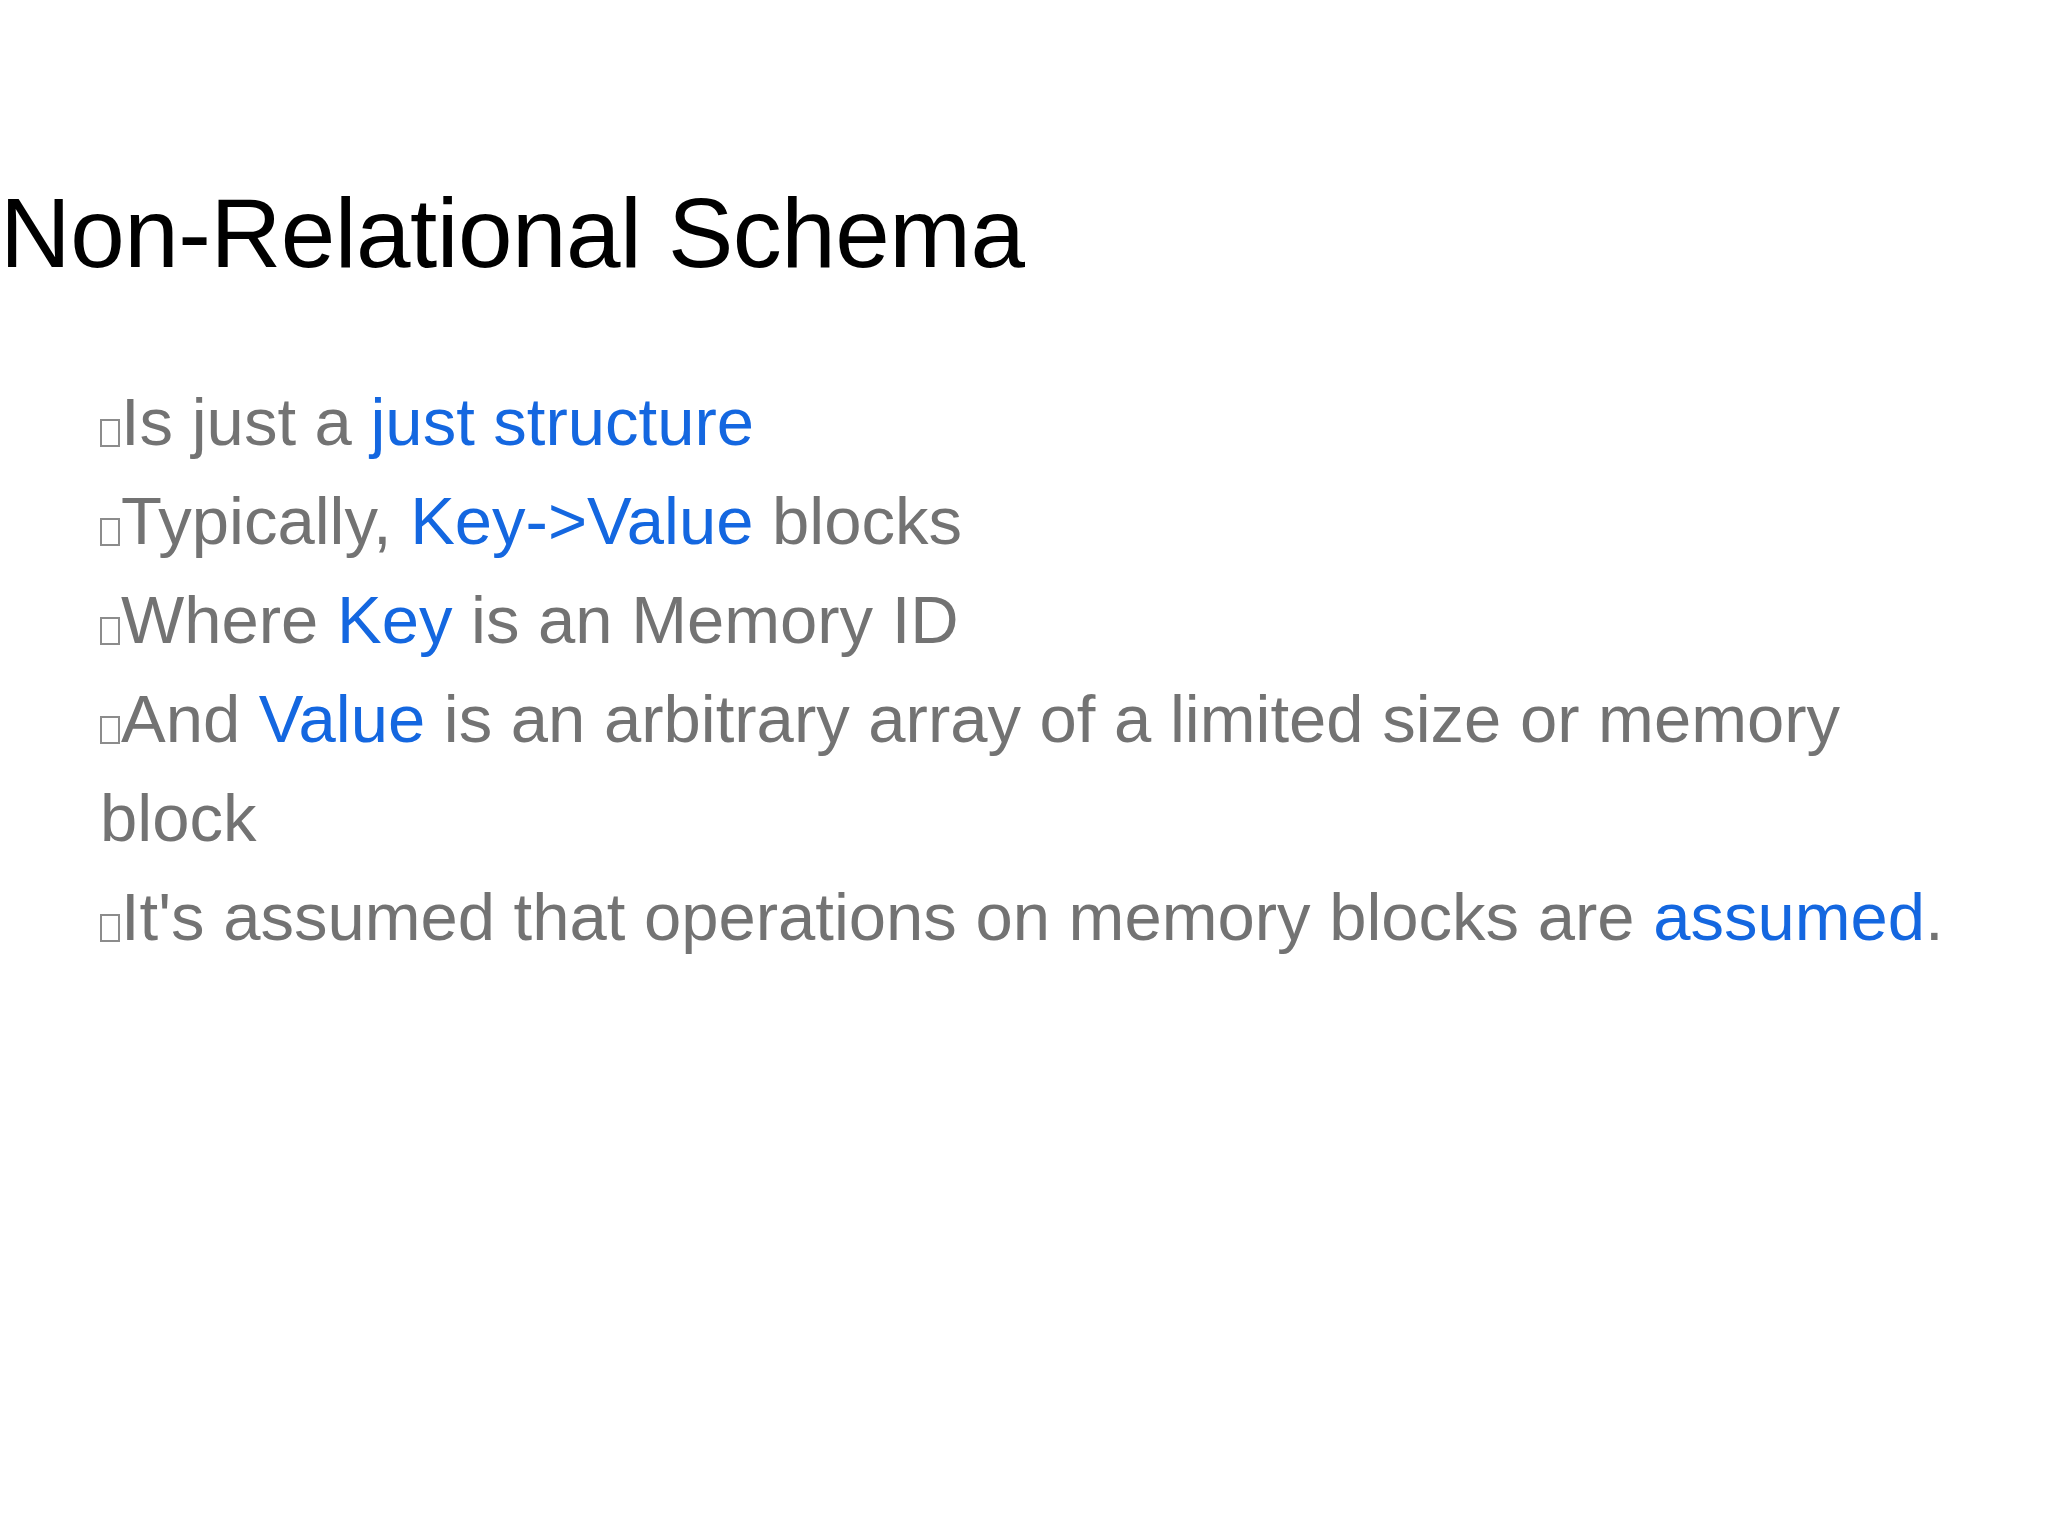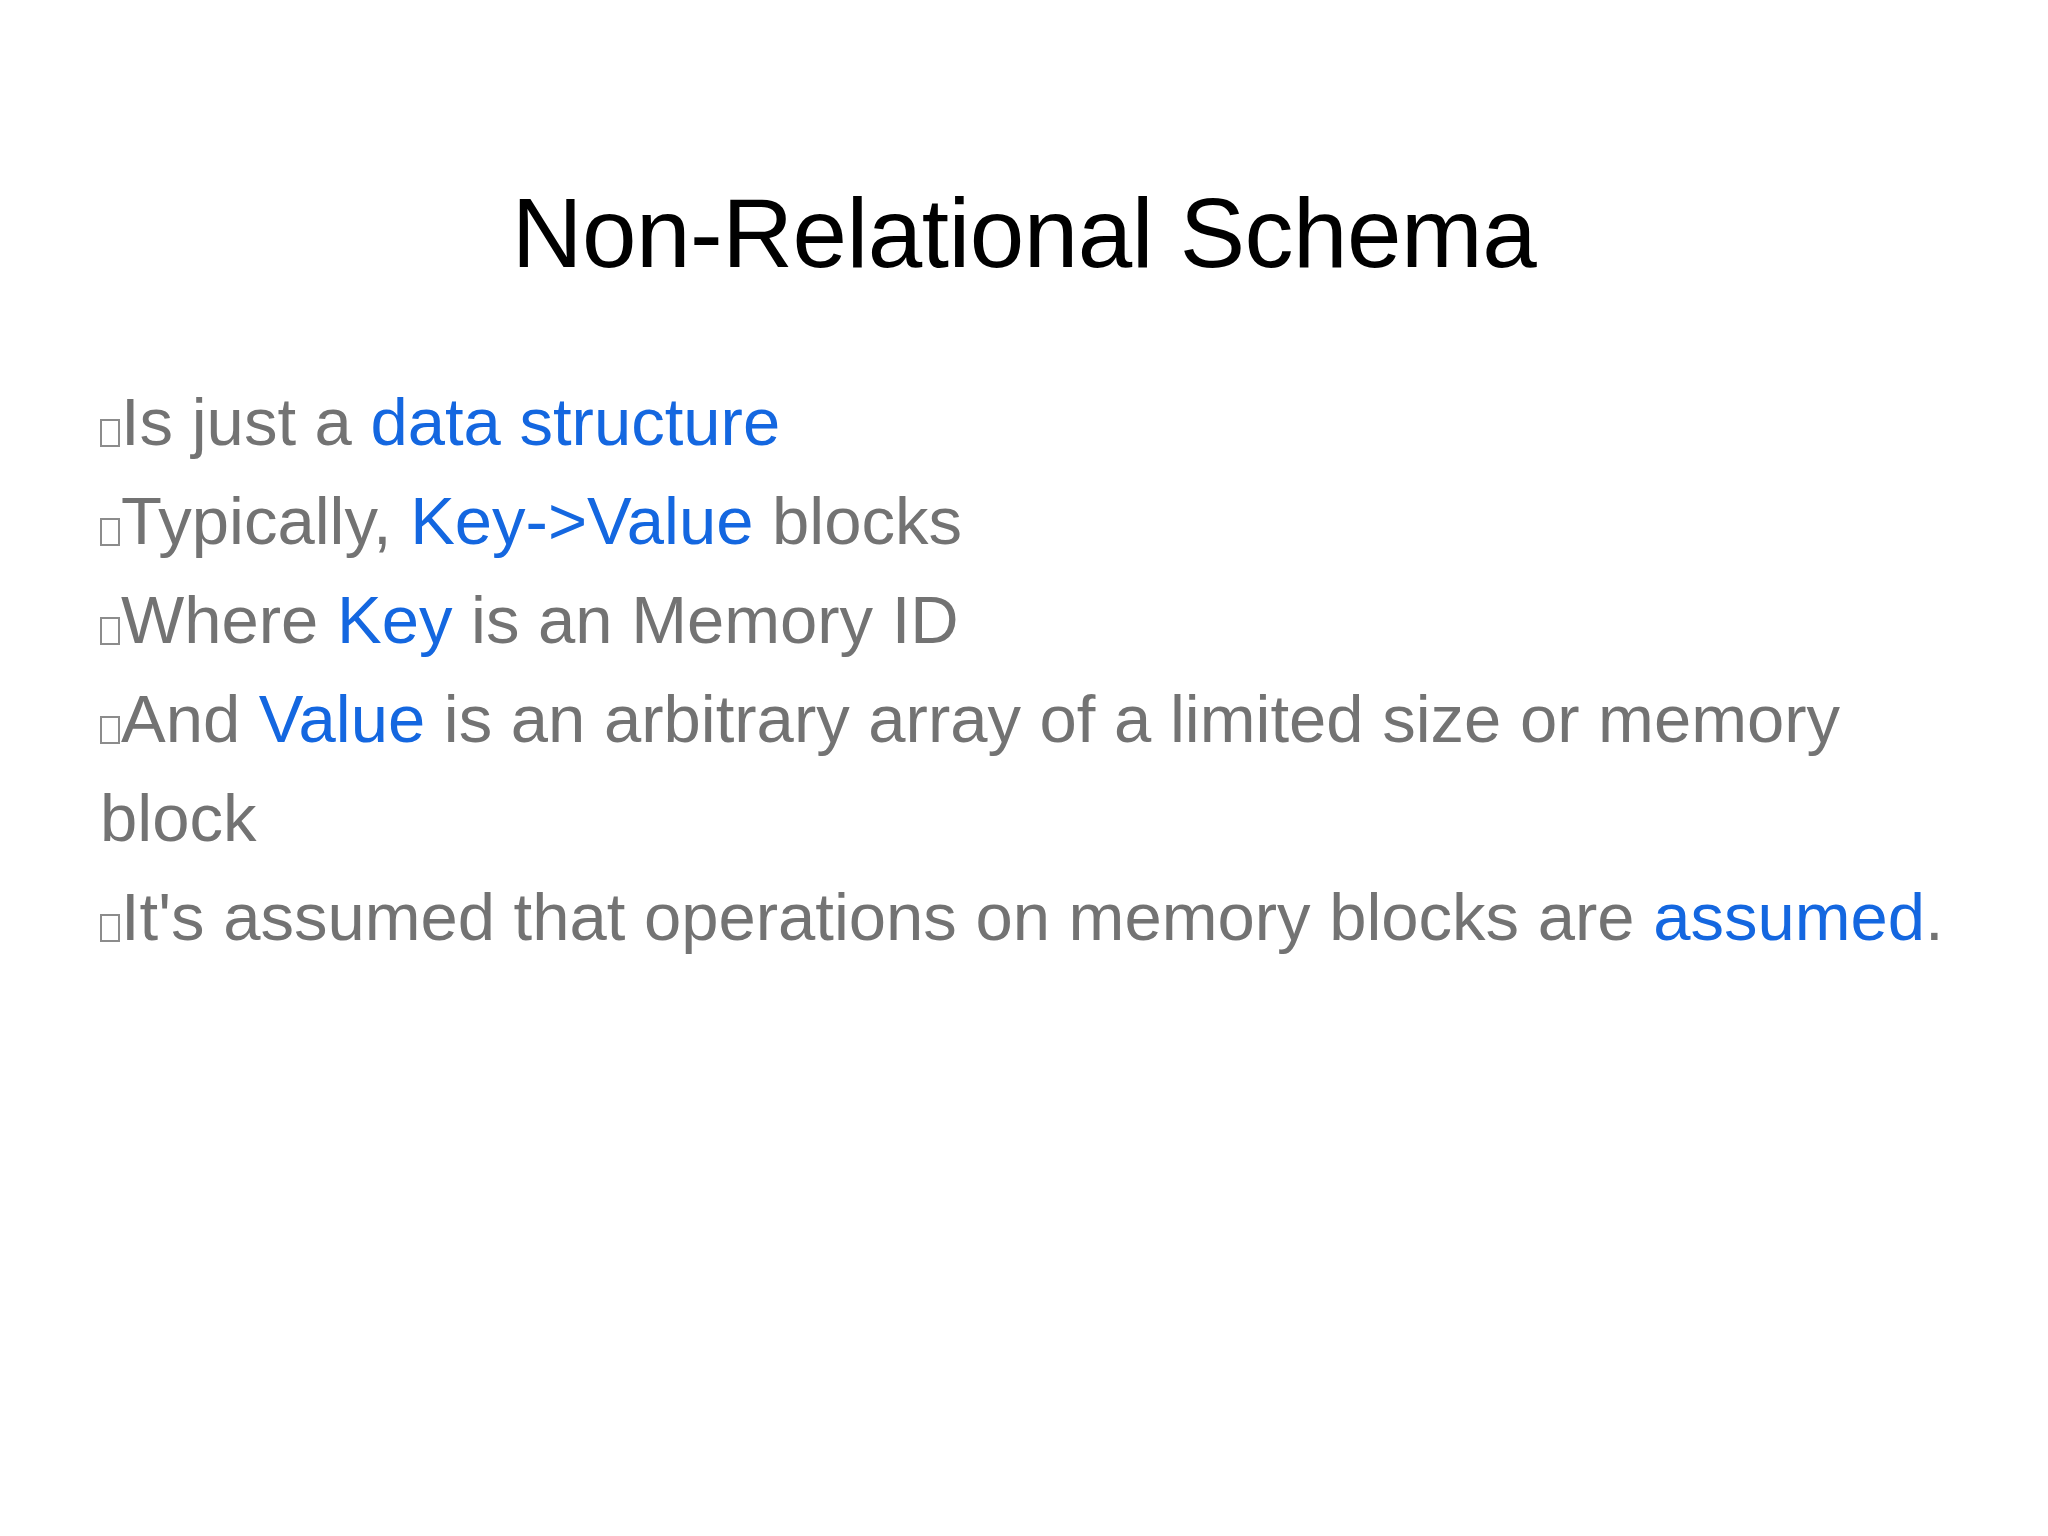--- a/index.html
+++ b/index.html
@@ -21,21 +21,20 @@
     background: #ffffff;
     overflow: hidden;
   }
 
   
   #slide-title {
     position: absolute;
     left: 0;
     top: 118px;
     width: 2048px;
-    text-align: center;
     font-size: 98px;
     line-height: 1.02;
     font-weight: 400;
     color: #000000;
     letter-spacing: -0.5px;
     white-space: nowrap;
   }
 
   
   #body-block {
@@ -81,20 +80,20 @@
   }
 </style>
 </head>
 <body>
 
 <div id="slide">
 
   <h1 id="slide-title">Non-Relational Schema</h1>
 
   <div id="body-block">
-      <div class="bullet-line"><span class="bullet-marker"></span><span class="line-text t-black">Is just a </span><span class="line-text t-blue">data structure</span></div>
+      <div class="bullet-line"><span class="bullet-marker"></span><span class="line-text t-black">Is just a </span><span class="line-text t-blue">just structure</span></div>
       <div class="bullet-line"><span class="bullet-marker"></span><span class="line-text t-black">Typically, </span><span class="line-text t-blue">Key-&gt;Value</span><span class="line-text t-black"> blocks</span></div>
       <div class="bullet-line"><span class="bullet-marker"></span><span class="line-text t-black">Where </span><span class="line-text t-blue">Key</span><span class="line-text t-black"> is an Memory ID</span></div>
       <div class="bullet-line"><span class="bullet-marker"></span><span class="line-text t-black">And </span><span class="line-text t-blue">Value</span><span class="line-text t-black"> is an arbitrary array of a limited size or memory block</span></div>
       <div class="bullet-line"><span class="bullet-marker"></span><span class="line-text t-black">It's assumed that operations on memory blocks are </span><span class="line-text t-blue">assumed</span><span class="line-text t-black">.</span></div>
     </div>
 
 </div>
 
 </body></html>

